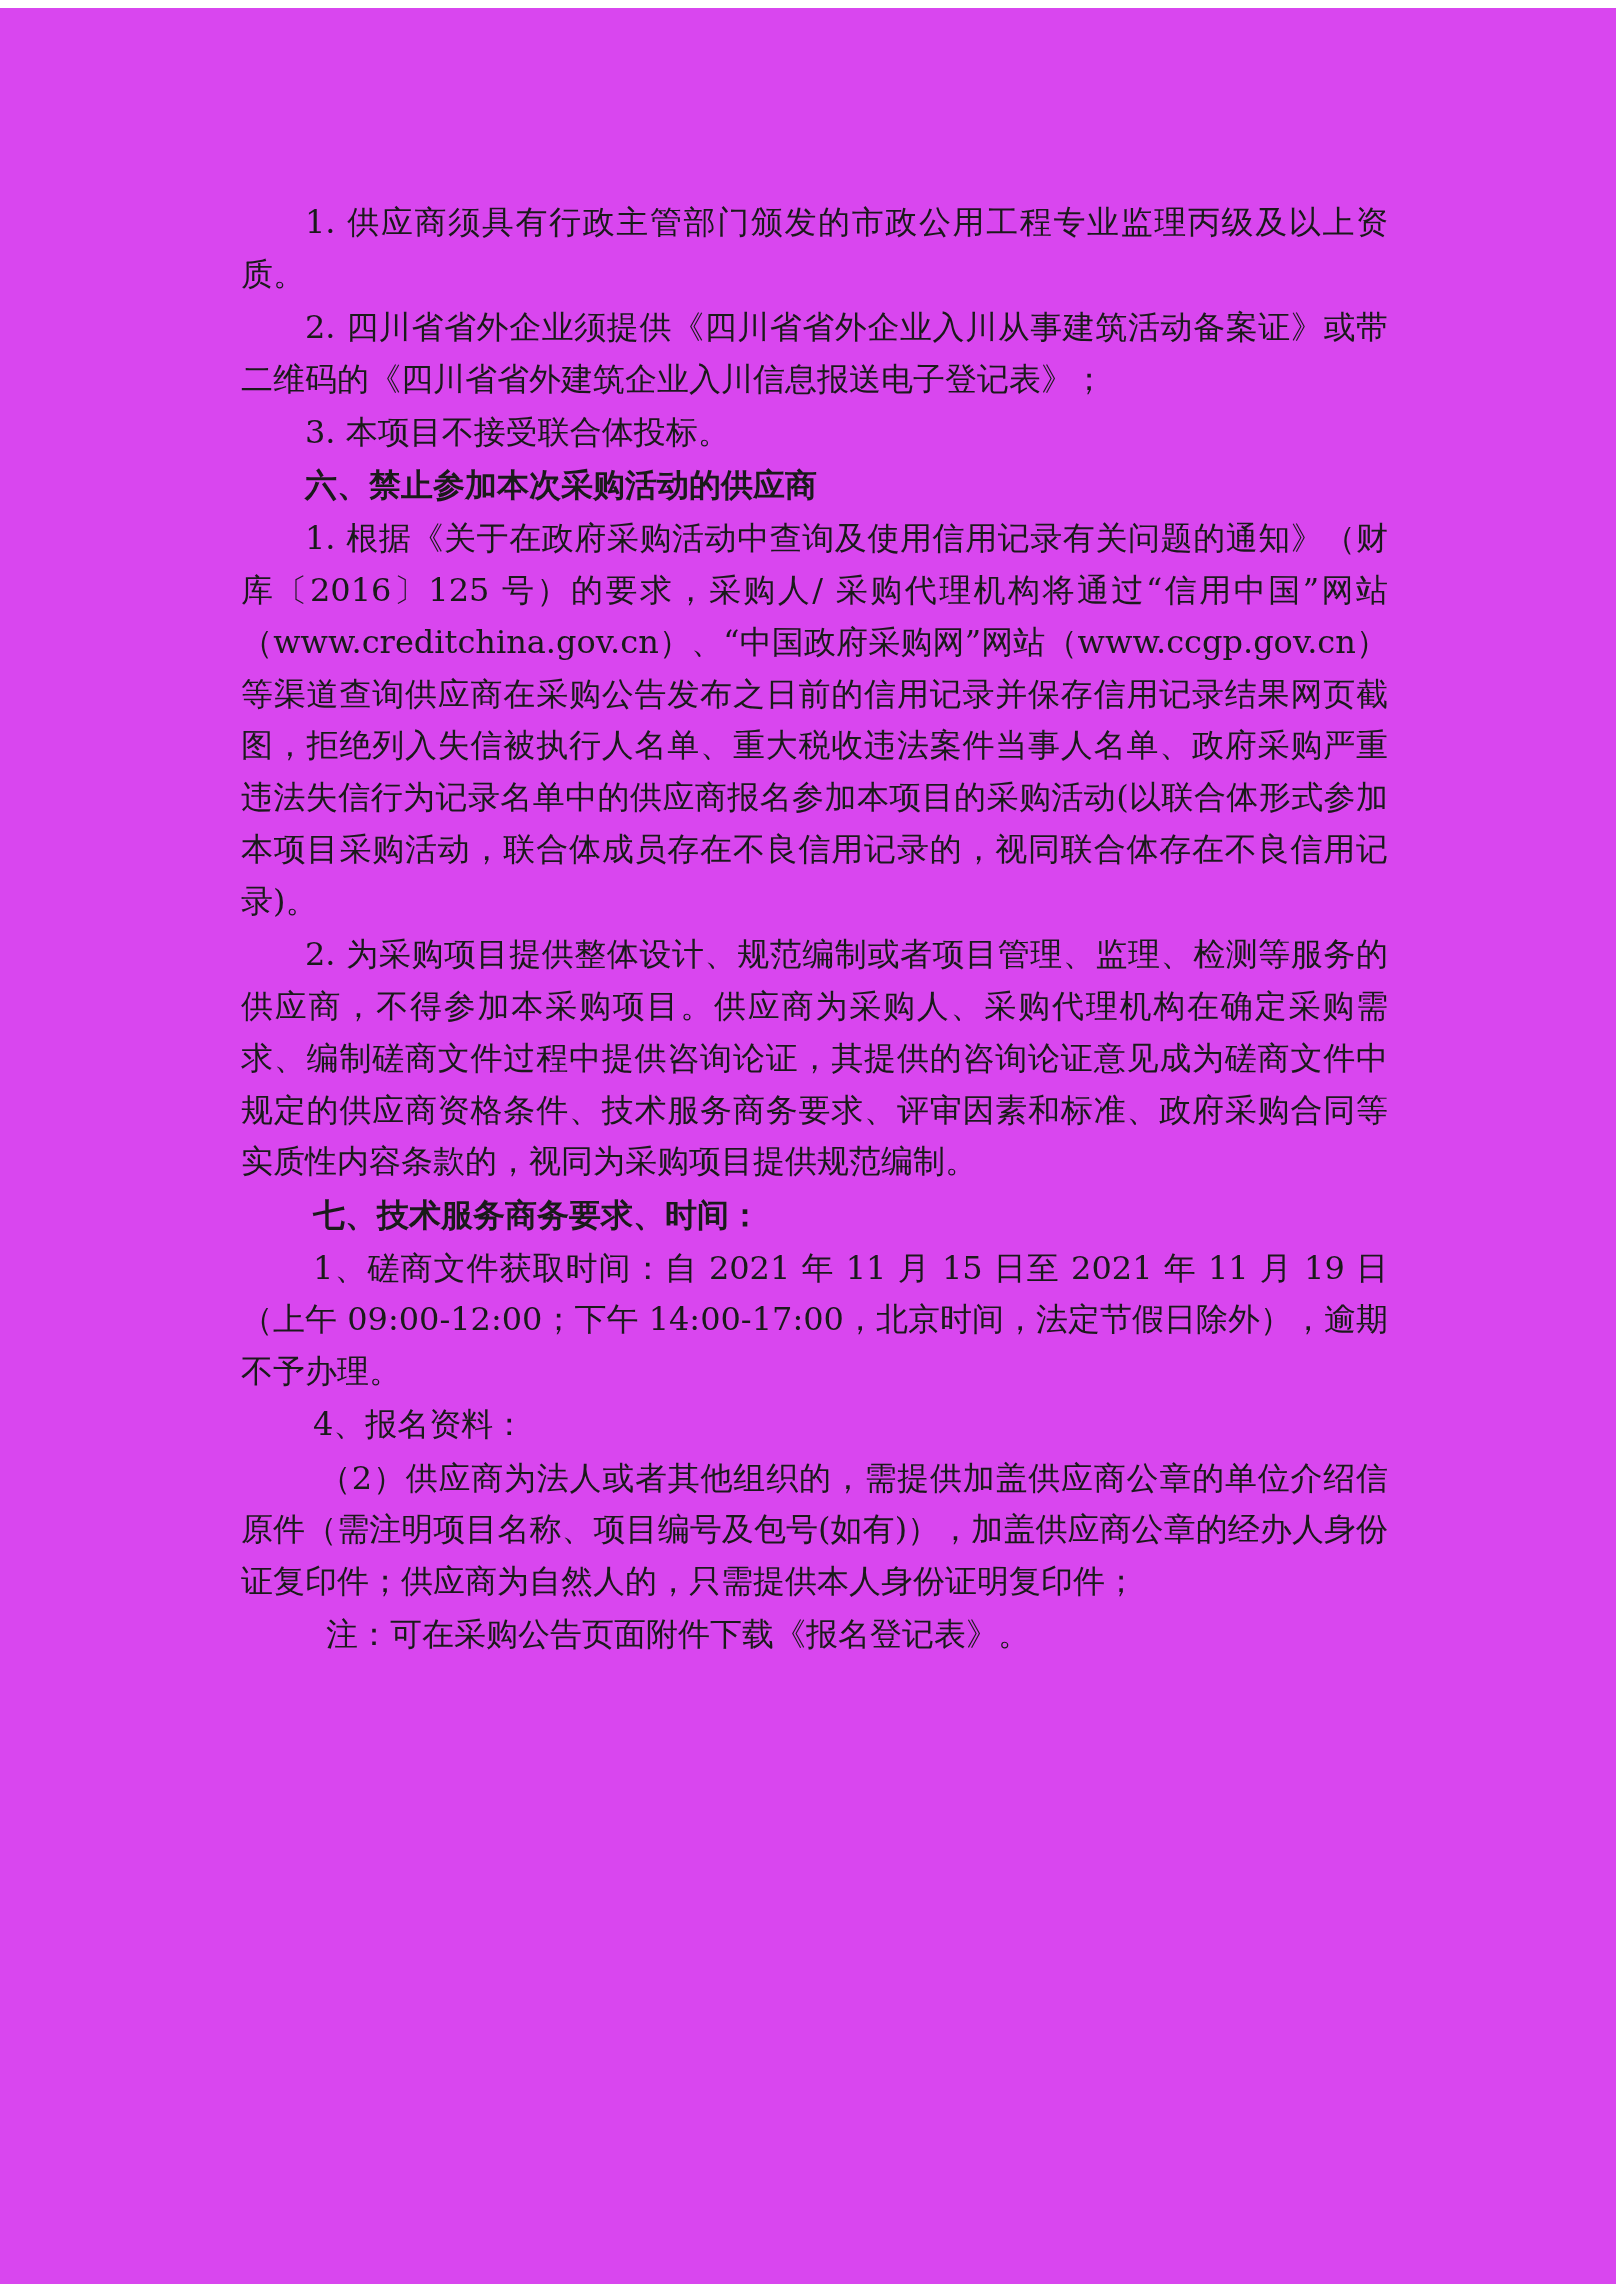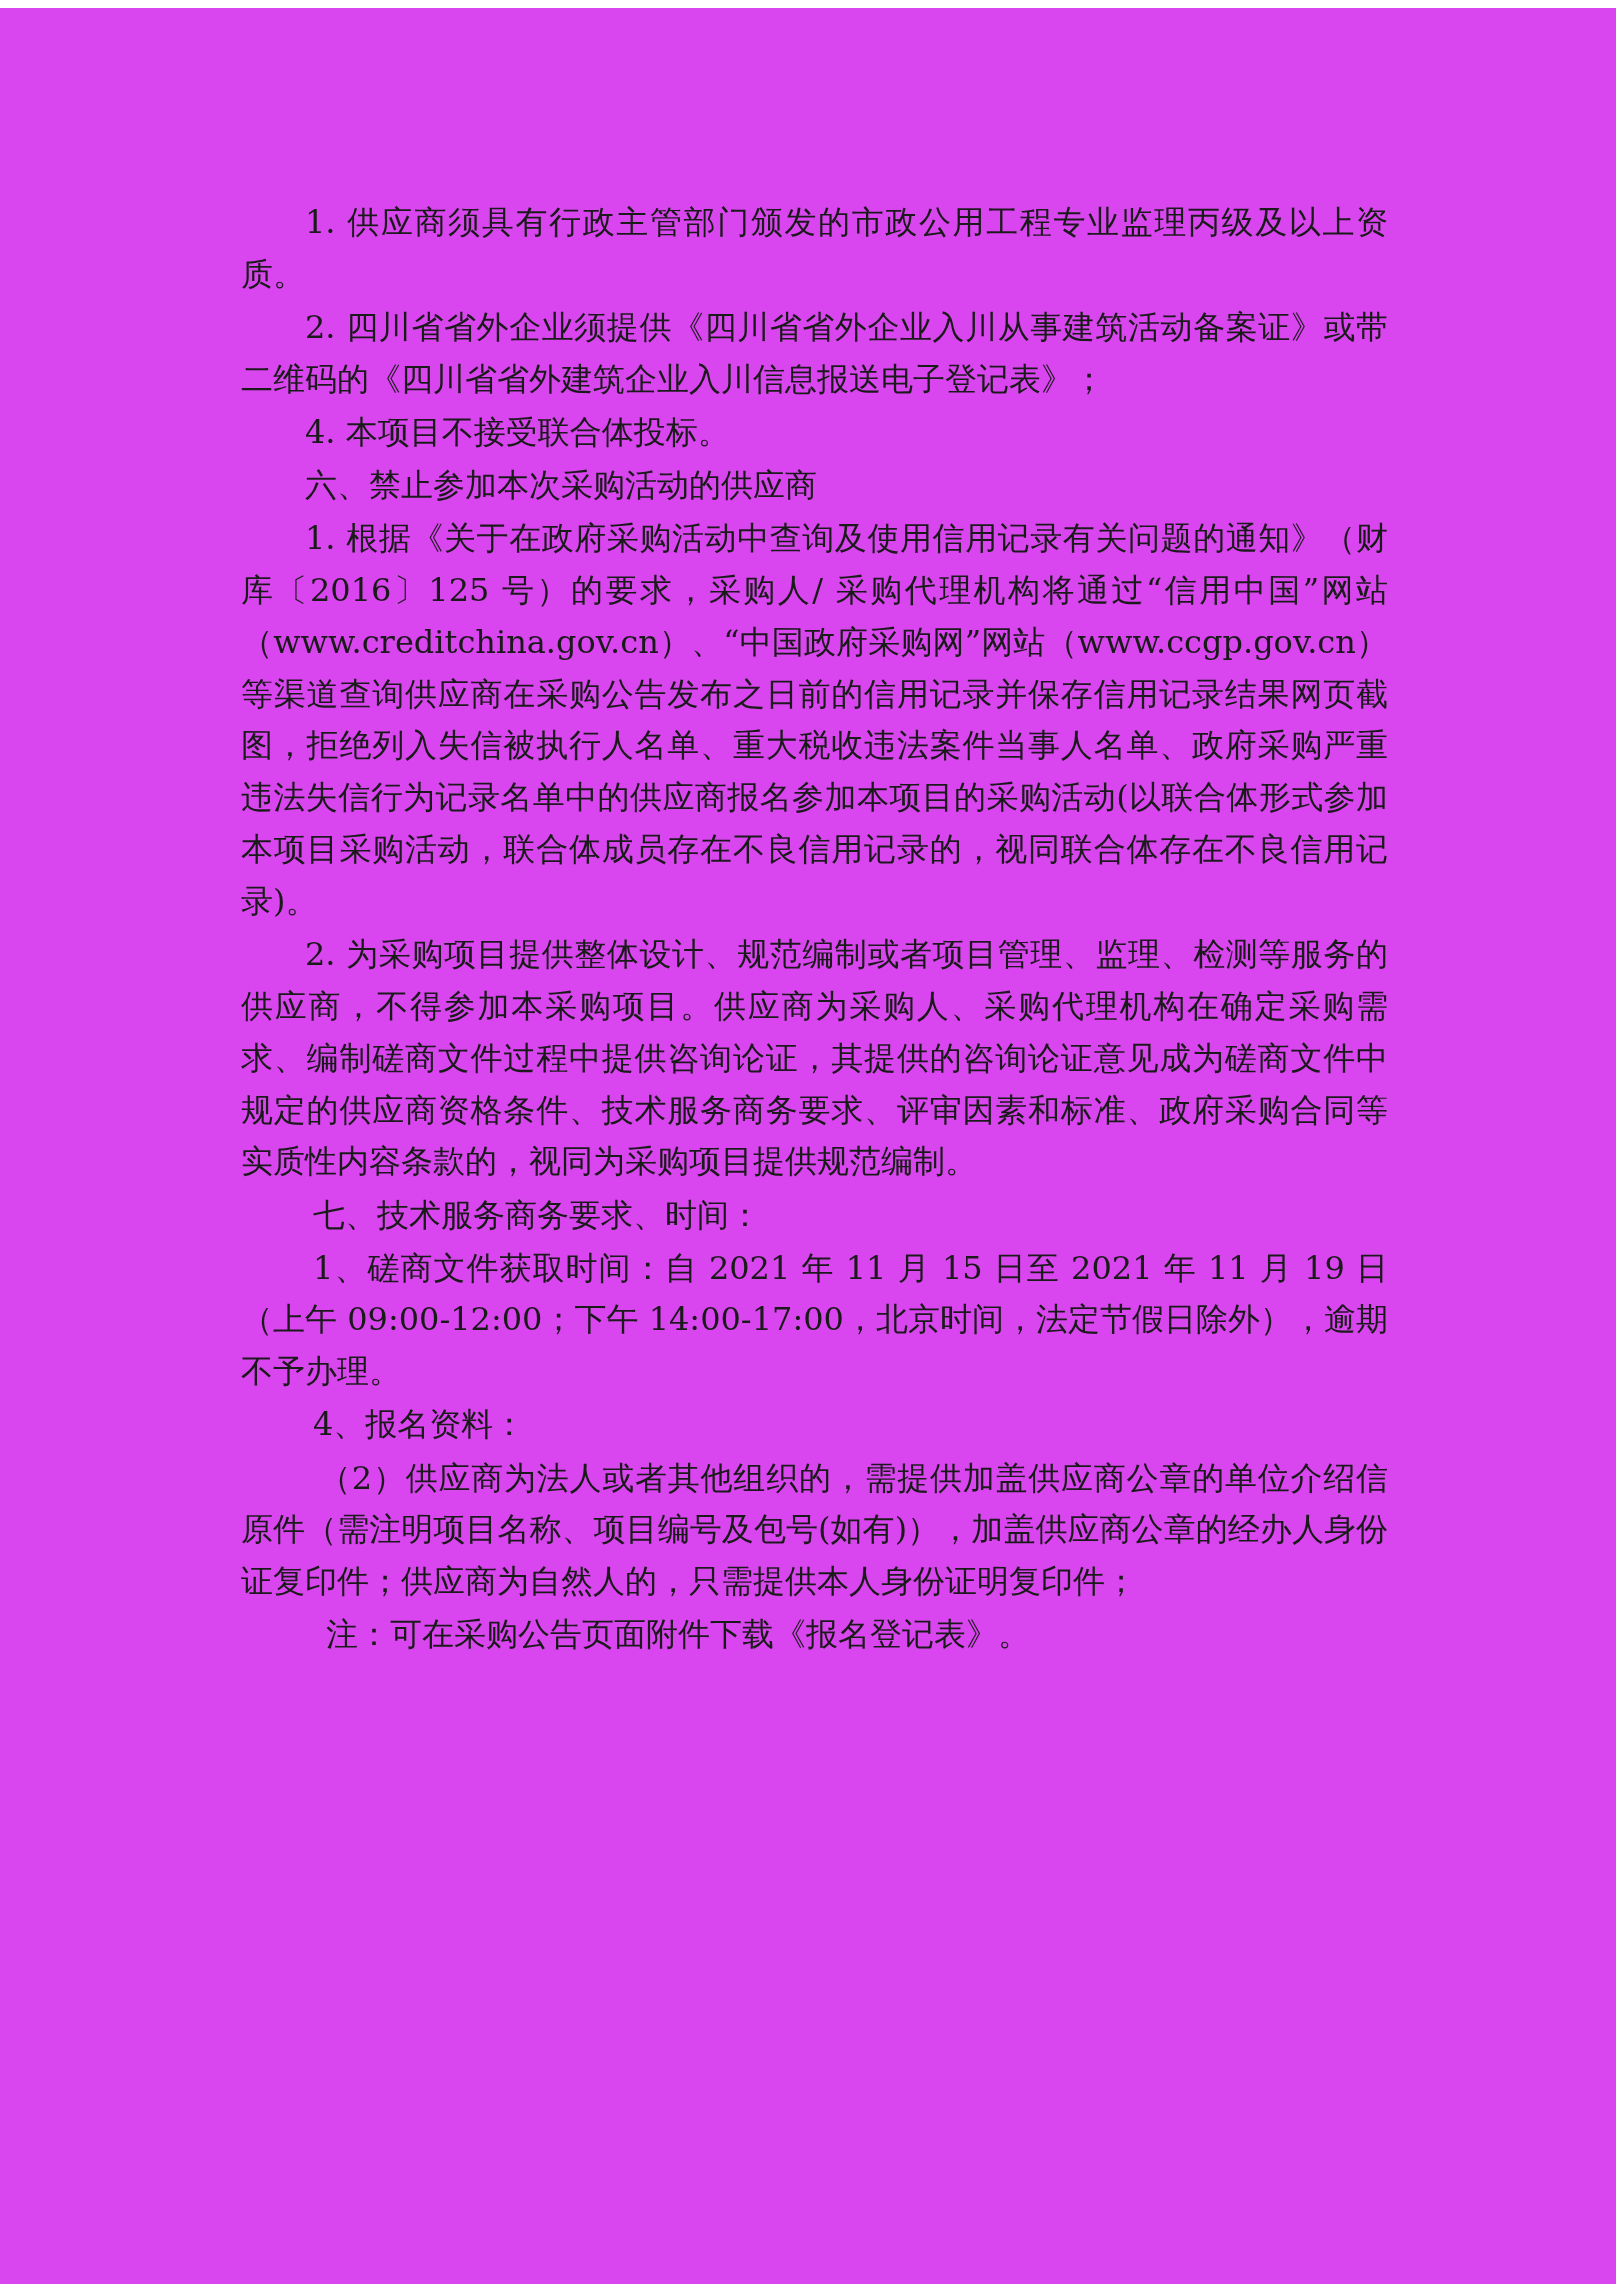--- a/index.html
+++ b/index.html
@@ -26,41 +26,41 @@
     font-family: "DejaVu Serif", "Liberation Serif", serif;
     font-size: 32px;
     line-height: 1.62;
     color: #1a1a1a;
     text-align: justify;
     text-justify: inter-ideograph;
     margin: 0 0 1.3px 0;
     text-indent: 64px;
   }
   .para.heading {
-    font-weight: normal;
+    font-weight: bold;
   }
   .para.sub {
     text-indent: 72px;
   }
   .para.sub2 {
     text-indent: 78px;
   }
   .para.note {
     text-indent: 85px;
   }
 </style>
 </head>
 <body>
 
 <div class="page">
   <div class="content">
 
     <p class="para">1. 供应商须具有行政主管部门颁发的市政公用工程专业监理丙级及以上资质。</p>
     <p class="para">2. 四川省省外企业须提供《四川省省外企业入川从事建筑活动备案证》或带二维码的《四川省省外建筑企业入川信息报送电子登记表》；</p>
-    <p class="para">4. 本项目不接受联合体投标。</p>
+    <p class="para">3. 本项目不接受联合体投标。</p>
 
     <p class="para heading">六、禁止参加本次采购活动的供应商</p>
     <p class="para">1. 根据《关于在政府采购活动中查询及使用信用记录有关问题的通知》（财库〔2016〕125 号）的要求，采购人/ 采购代理机构将通过“信用中国”网站（www.creditchina.gov.cn）、“中国政府采购网”网站（www.ccgp.gov.cn）等渠道查询供应商在采购公告发布之日前的信用记录并保存信用记录结果网页截图，拒绝列入失信被执行人名单、重大税收违法案件当事人名单、政府采购严重违法失信行为记录名单中的供应商报名参加本项目的采购活动(以联合体形式参加本项目采购活动，联合体成员存在不良信用记录的，视同联合体存在不良信用记录)。</p>
     <p class="para">2. 为采购项目提供整体设计、规范编制或者项目管理、监理、检测等服务的供应商，不得参加本采购项目。供应商为采购人、采购代理机构在确定采购需求、编制磋商文件过程中提供咨询论证，其提供的咨询论证意见成为磋商文件中规定的供应商资格条件、技术服务商务要求、评审因素和标准、政府采购合同等实质性内容条款的，视同为采购项目提供规范编制。</p>
 
     <p class="para heading sub">七、技术服务商务要求、时间：</p>
     <p class="para sub">1、磋商文件获取时间：自 2021 年 11 月 15 日至 2021 年 11 月 19 日（上午 09:00-12:00；下午 14:00-17:00，北京时间，法定节假日除外），逾期不予办理。</p>
     <p class="para sub">4、报名资料：</p>
     <p class="para sub2">（2）供应商为法人或者其他组织的，需提供加盖供应商公章的单位介绍信原件（需注明项目名称、项目编号及包号(如有)），加盖供应商公章的经办人身份证复印件；供应商为自然人的，只需提供本人身份证明复印件；</p>
     <p class="para note">注：可在采购公告页面附件下载《报名登记表》。</p>

